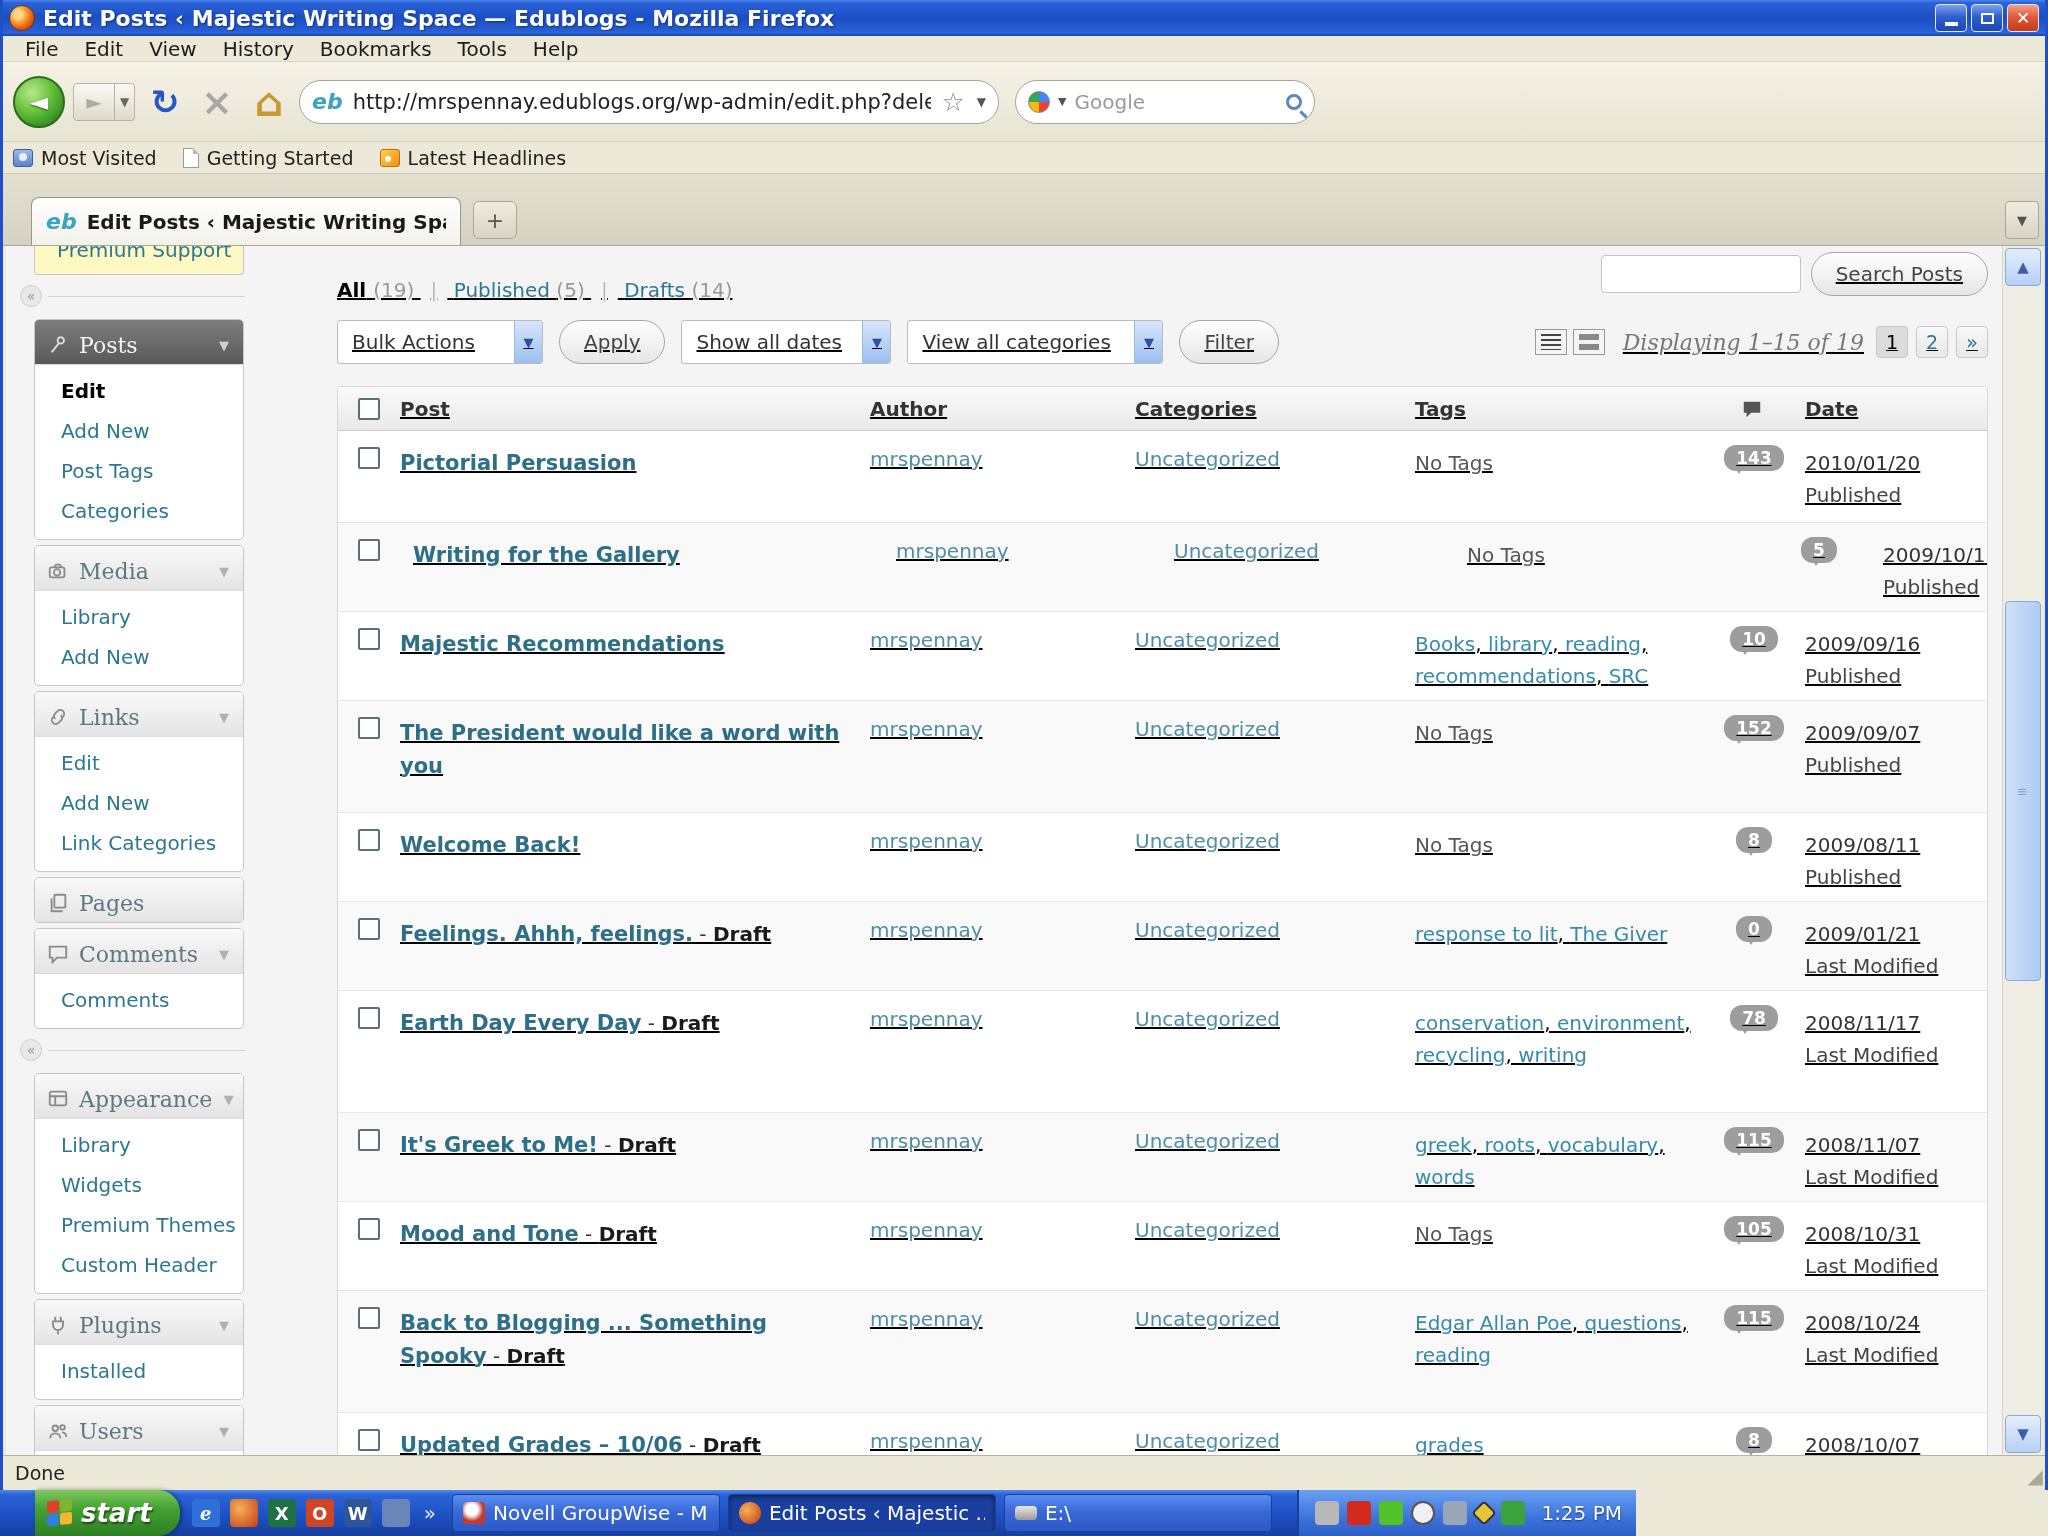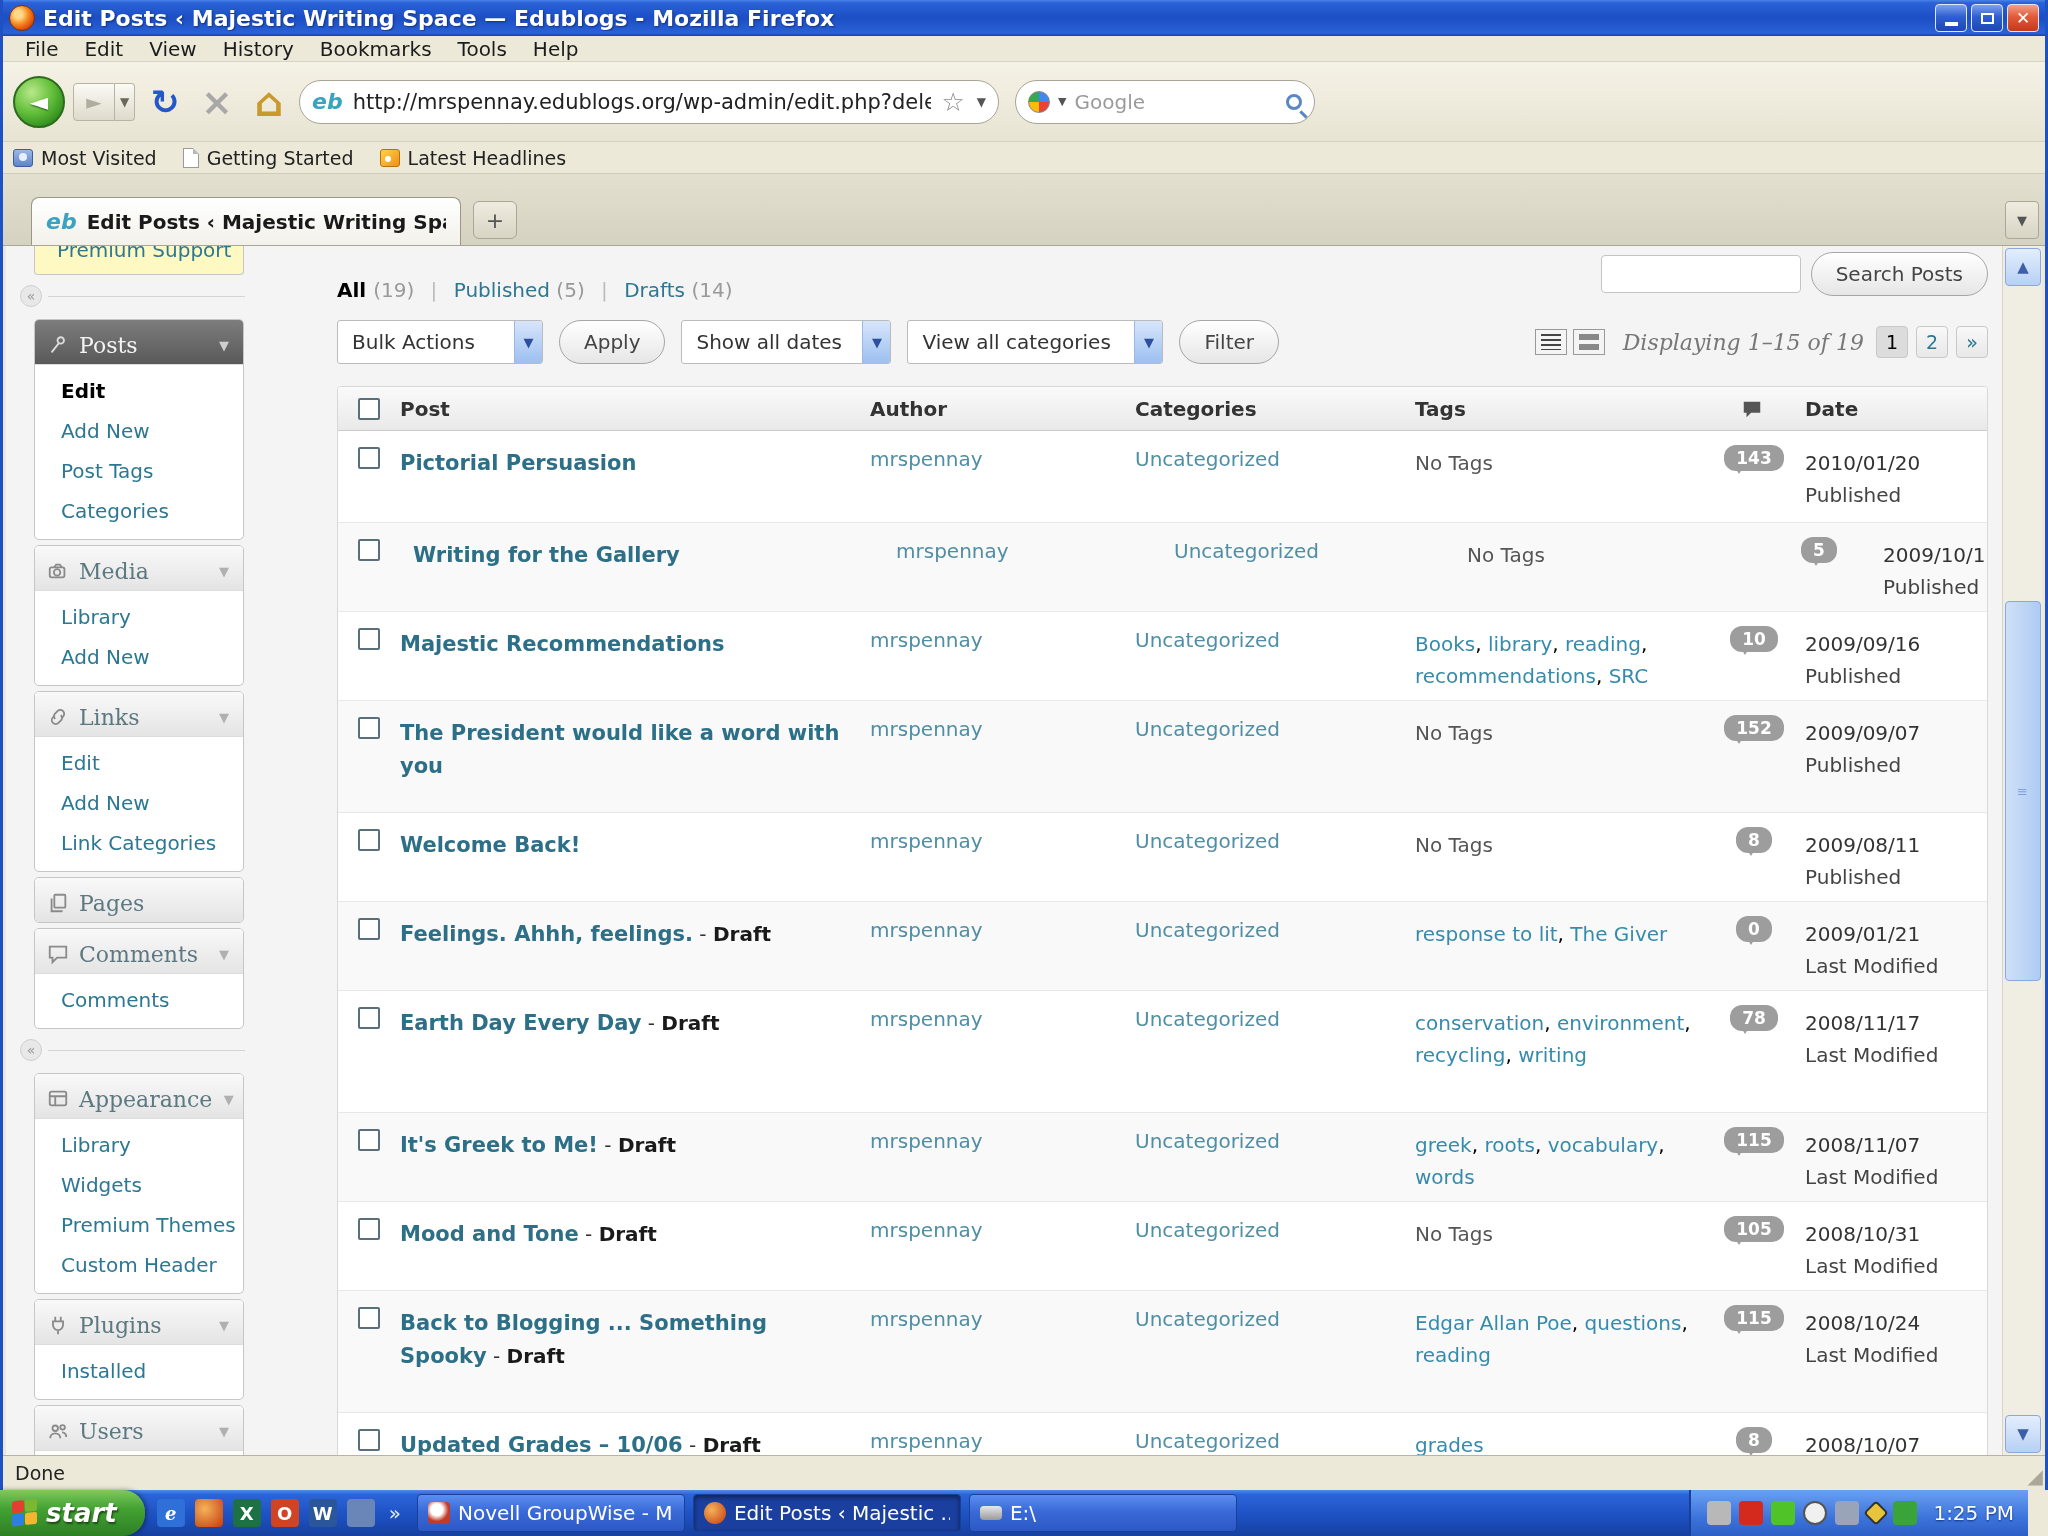--- a/index.html
+++ b/index.html
@@ -86,21 +86,21 @@
   .sec-header .sec-label { flex:1; font-family:"DejaVu Serif","Liberation Serif",serif; font-size:22px; color:#5c7880; }
   .sec-header .sec-arrow { color:#b0b0b0; font-size:13px; width:22px; text-align:center; }
   .side-section.dark .sec-header { background:linear-gradient(180deg,#7d7d7d,#595959); }
   .side-section.dark .sec-label { color:#f4f4f4; }
   .side-section.dark .sec-arrow { color:#cfcfcf; }
   .sec-items { list-style:none; padding:6px 0 8px 0; border-top:1px solid #ddd; }
   .sec-items li { padding:8px 0 8px 26px; font-size:20px; color:#2c7792; }
   .sec-items li.current { color:#000; font-weight:bold; }
   .sec-icon svg { display:block; }
 
-  .wp-main { position:absolute; left:245px; right:40px; top:0; height:100%; padding:6px 14px 0 86px; }
+  .wp-main { position:absolute; left:245px; right:40px; top:0; height:100%; padding:6px 14px 0 86px;text-decoration:underline; }
   .list-head { display:flex; justify-content:space-between; align-items:flex-start; }
   .subsubsub { font-size:20px; padding-top:26px; }
   .subsubsub .cur { font-weight:bold; color:#000; }
   .subsubsub .cnt { color:#999; font-weight:normal; }
   .subsubsub a { color:#2c7792; text-decoration:none; }
   .subsubsub .sep { color:#bbb; margin:0 10px; }
   .search-group { display:flex; align-items:center; gap:10px; }
   .search-input { width:200px; height:38px; border:1px solid #c4c4c4; background:#fff; border-radius:4px; font-size:20px; padding:0 8px; }
   .wp-button { height:44px; padding:0 24px; border:1px solid #a6a6a6; border-radius:22px; background:linear-gradient(180deg,#ffffff,#e6e6e6);
                font-size:20px; color:#444; display:flex; align-items:center; font-family:inherit; }
@@ -149,22 +149,22 @@
             background:linear-gradient(180deg,#e3eefc,#b8d0f5); color:#3c5fa8; font-size:15px; display:flex; align-items:center; justify-content:center; }
   .sb-btn.up { top:2px; } .sb-btn.down { bottom:2px; }
   .sb-thumb { position:absolute; left:2px; top:355px; width:36px; height:380px; border:1px solid #89a8e0; border-radius:4px;
               background:linear-gradient(90deg,#cfe0f8,#aecbf4); display:flex; align-items:center; justify-content:center; color:#7fa0da; font-size:13px; letter-spacing:1px;}
 
   .statusbar { position:absolute; left:0; right:0; top:1455px; height:35px; background:#ece9d8; border-top:1px solid #b8b4a4; display:flex; align-items:center; }
   .statusbar .status-text { font-size:19px; color:#222; padding-left:12px; flex:1; }
   .statusbar .grip { width:26px; height:100%; color:#aca899; font-size:20px; display:flex; align-items:flex-end; justify-content:flex-end; padding:0 2px 2px 0;}
 
   
-  .taskbar { position:absolute; left:0; bottom:0; width:2028px; height:46px;
-             background:linear-gradient(180deg,#5189e8 0%,#2b64d8 10%,#1c4fc0 60%,#16409e 100%); display:flex; align-items:center; }
+  .taskbar { position:absolute; left:0; bottom:0; width:1636px; height:46px;
+             background:linear-gradient(180deg,#5189e8 0%,#2b64d8 10%,#1c4fc0 60%,#16409e 100%); display:flex; align-items:center;padding-left:35px; }
   .start-btn { height:46px; padding:0 28px 0 12px; border-radius:0 22px 22px 0; display:flex; align-items:center; gap:8px;
                background:linear-gradient(180deg,#7ec95e 0%,#44a233 40%,#2d7f24 100%); box-shadow:2px 0 5px rgba(0,0,0,.4); }
   .flag { width:26px; height:26px; display:grid; grid-template-columns:12px 12px; grid-template-rows:12px 12px; gap:1px; transform:skewY(-6deg); }
   .flag i { border-radius:2px; }
   .flag i:nth-child(1){background:#e33e30;} .flag i:nth-child(2){background:#7db72f;}
   .flag i:nth-child(3){background:#2f7fe3;} .flag i:nth-child(4){background:#f2b630;}
   .start-btn .start-label { color:#fff; font-size:26px; font-weight:bold; font-style:italic; text-shadow:1px 2px 2px #1c4a12; }
   .quicklaunch { display:flex; align-items:center; gap:10px; padding:0 12px; }
   .ql { width:28px; height:28px; border-radius:4px; display:flex; align-items:center; justify-content:center; font-size:18px; font-weight:bold; color:#fff; }
   .ql-chevron { color:#dce8ff; font-size:20px; padding:0 4px; }

